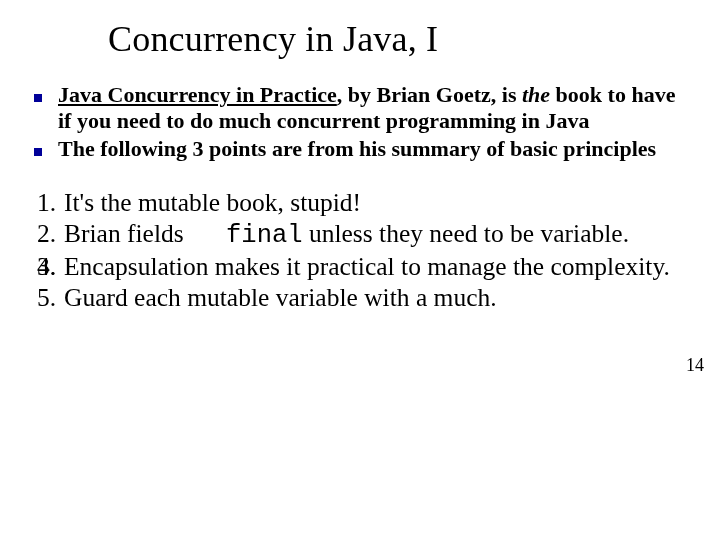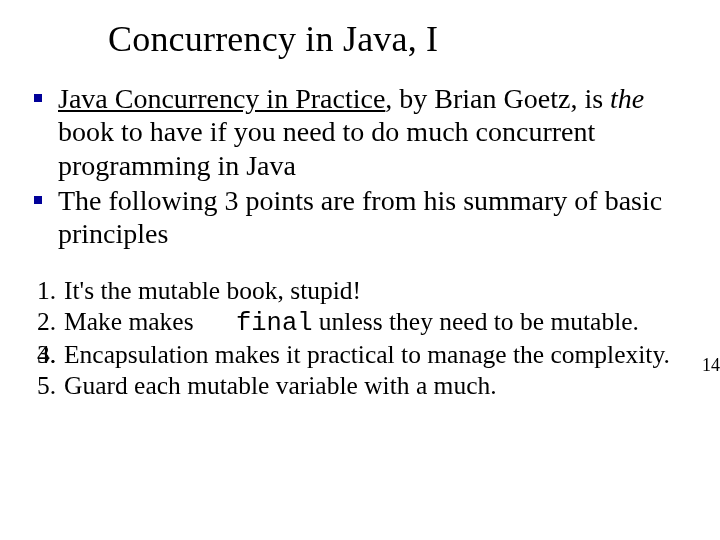--- a/index.html
+++ b/index.html
@@ -34,23 +34,24 @@
     width: 664px;
   }
   .bullet-list {
     margin: 0;
     padding: 0;
     list-style: none;
   }
   .bullet-list > li {
     position: relative;
     padding-left: 30px;
-    font-size: 28px;
+    font-size: 22px;
     line-height: 1.19;
     margin-bottom: 2px;
+    font-weight: bold;
   }
   .bullet-list > li::before {
     content: "";
     position: absolute;
     left: 6px;
     top: 12px;
     width: 8px;
     height: 8px;
     background: #000099;
   }
@@ -70,21 +71,21 @@
     left: 0;
     top: 0;
     width: 28px;
     text-align: right;
   }
   .under { text-decoration: underline; }
   .ital { font-style: italic; }
   .mono { font-family: "Courier New", Courier, monospace; margin-left: 36px; }
   .pagenum {
     position: absolute;
-    right: 0;
+    right: 16px;
     bottom: 8px;
     font-size: 18px;
   }
 </style>
 </head>
 <body>
 
 <div class="slide">
 
   <div class="title">Concurrency in Java, I</div>
@@ -98,21 +99,21 @@
       <li>The following 3 points are from his summary of basic principles</li>
     </ul>
 
     <ol class="num-list">
       <li>
         <span class="num">1.</span>
         <span>It's the mutable book, stupid!</span>
       </li>
       <li>
         <span class="num">2.</span>
-        <span>Make makes </span><span class="mono">final</span><span> unless they need to be mutable.</span>
+        <span>Brian fields </span><span class="mono">final</span><span> unless they need to be variable.</span>
       </li>
       <li>
         <span class="num">3.</span>
       </li>
       <li>
         <span class="num">4.</span>
         <span>Encapsulation makes it practical to manage the complexity.</span>
       </li>
       <li>
         <span class="num">5.</span>

